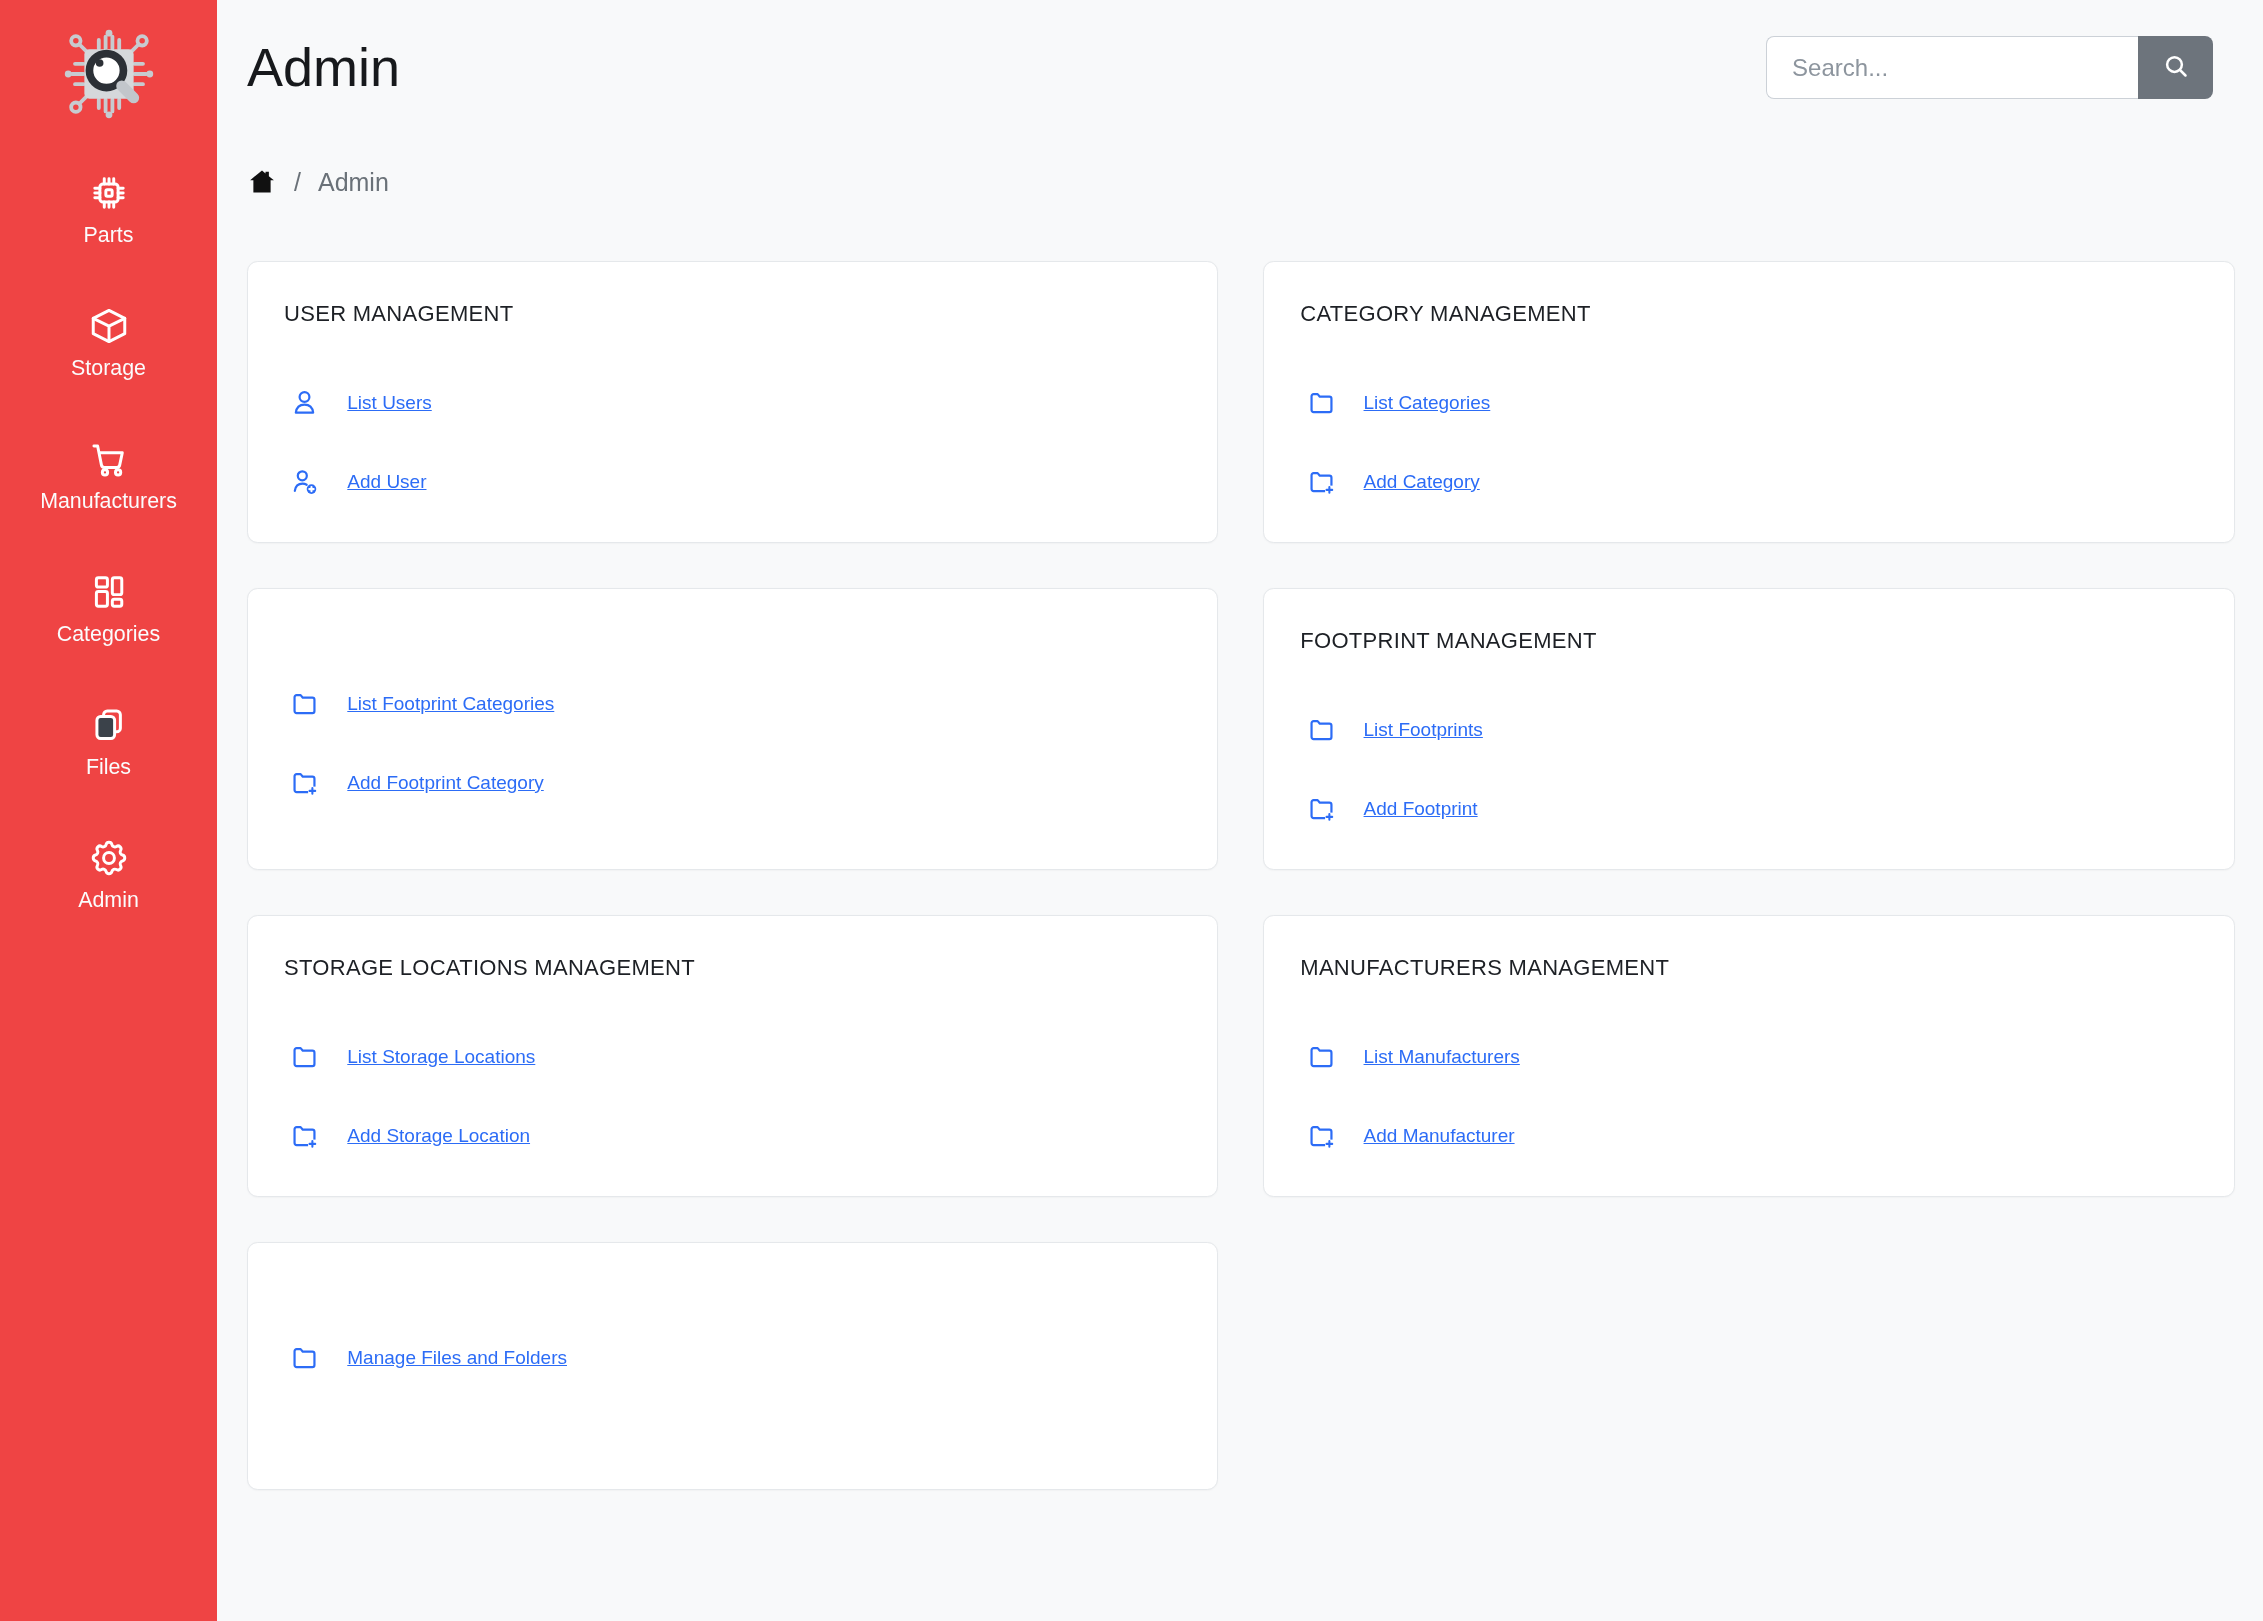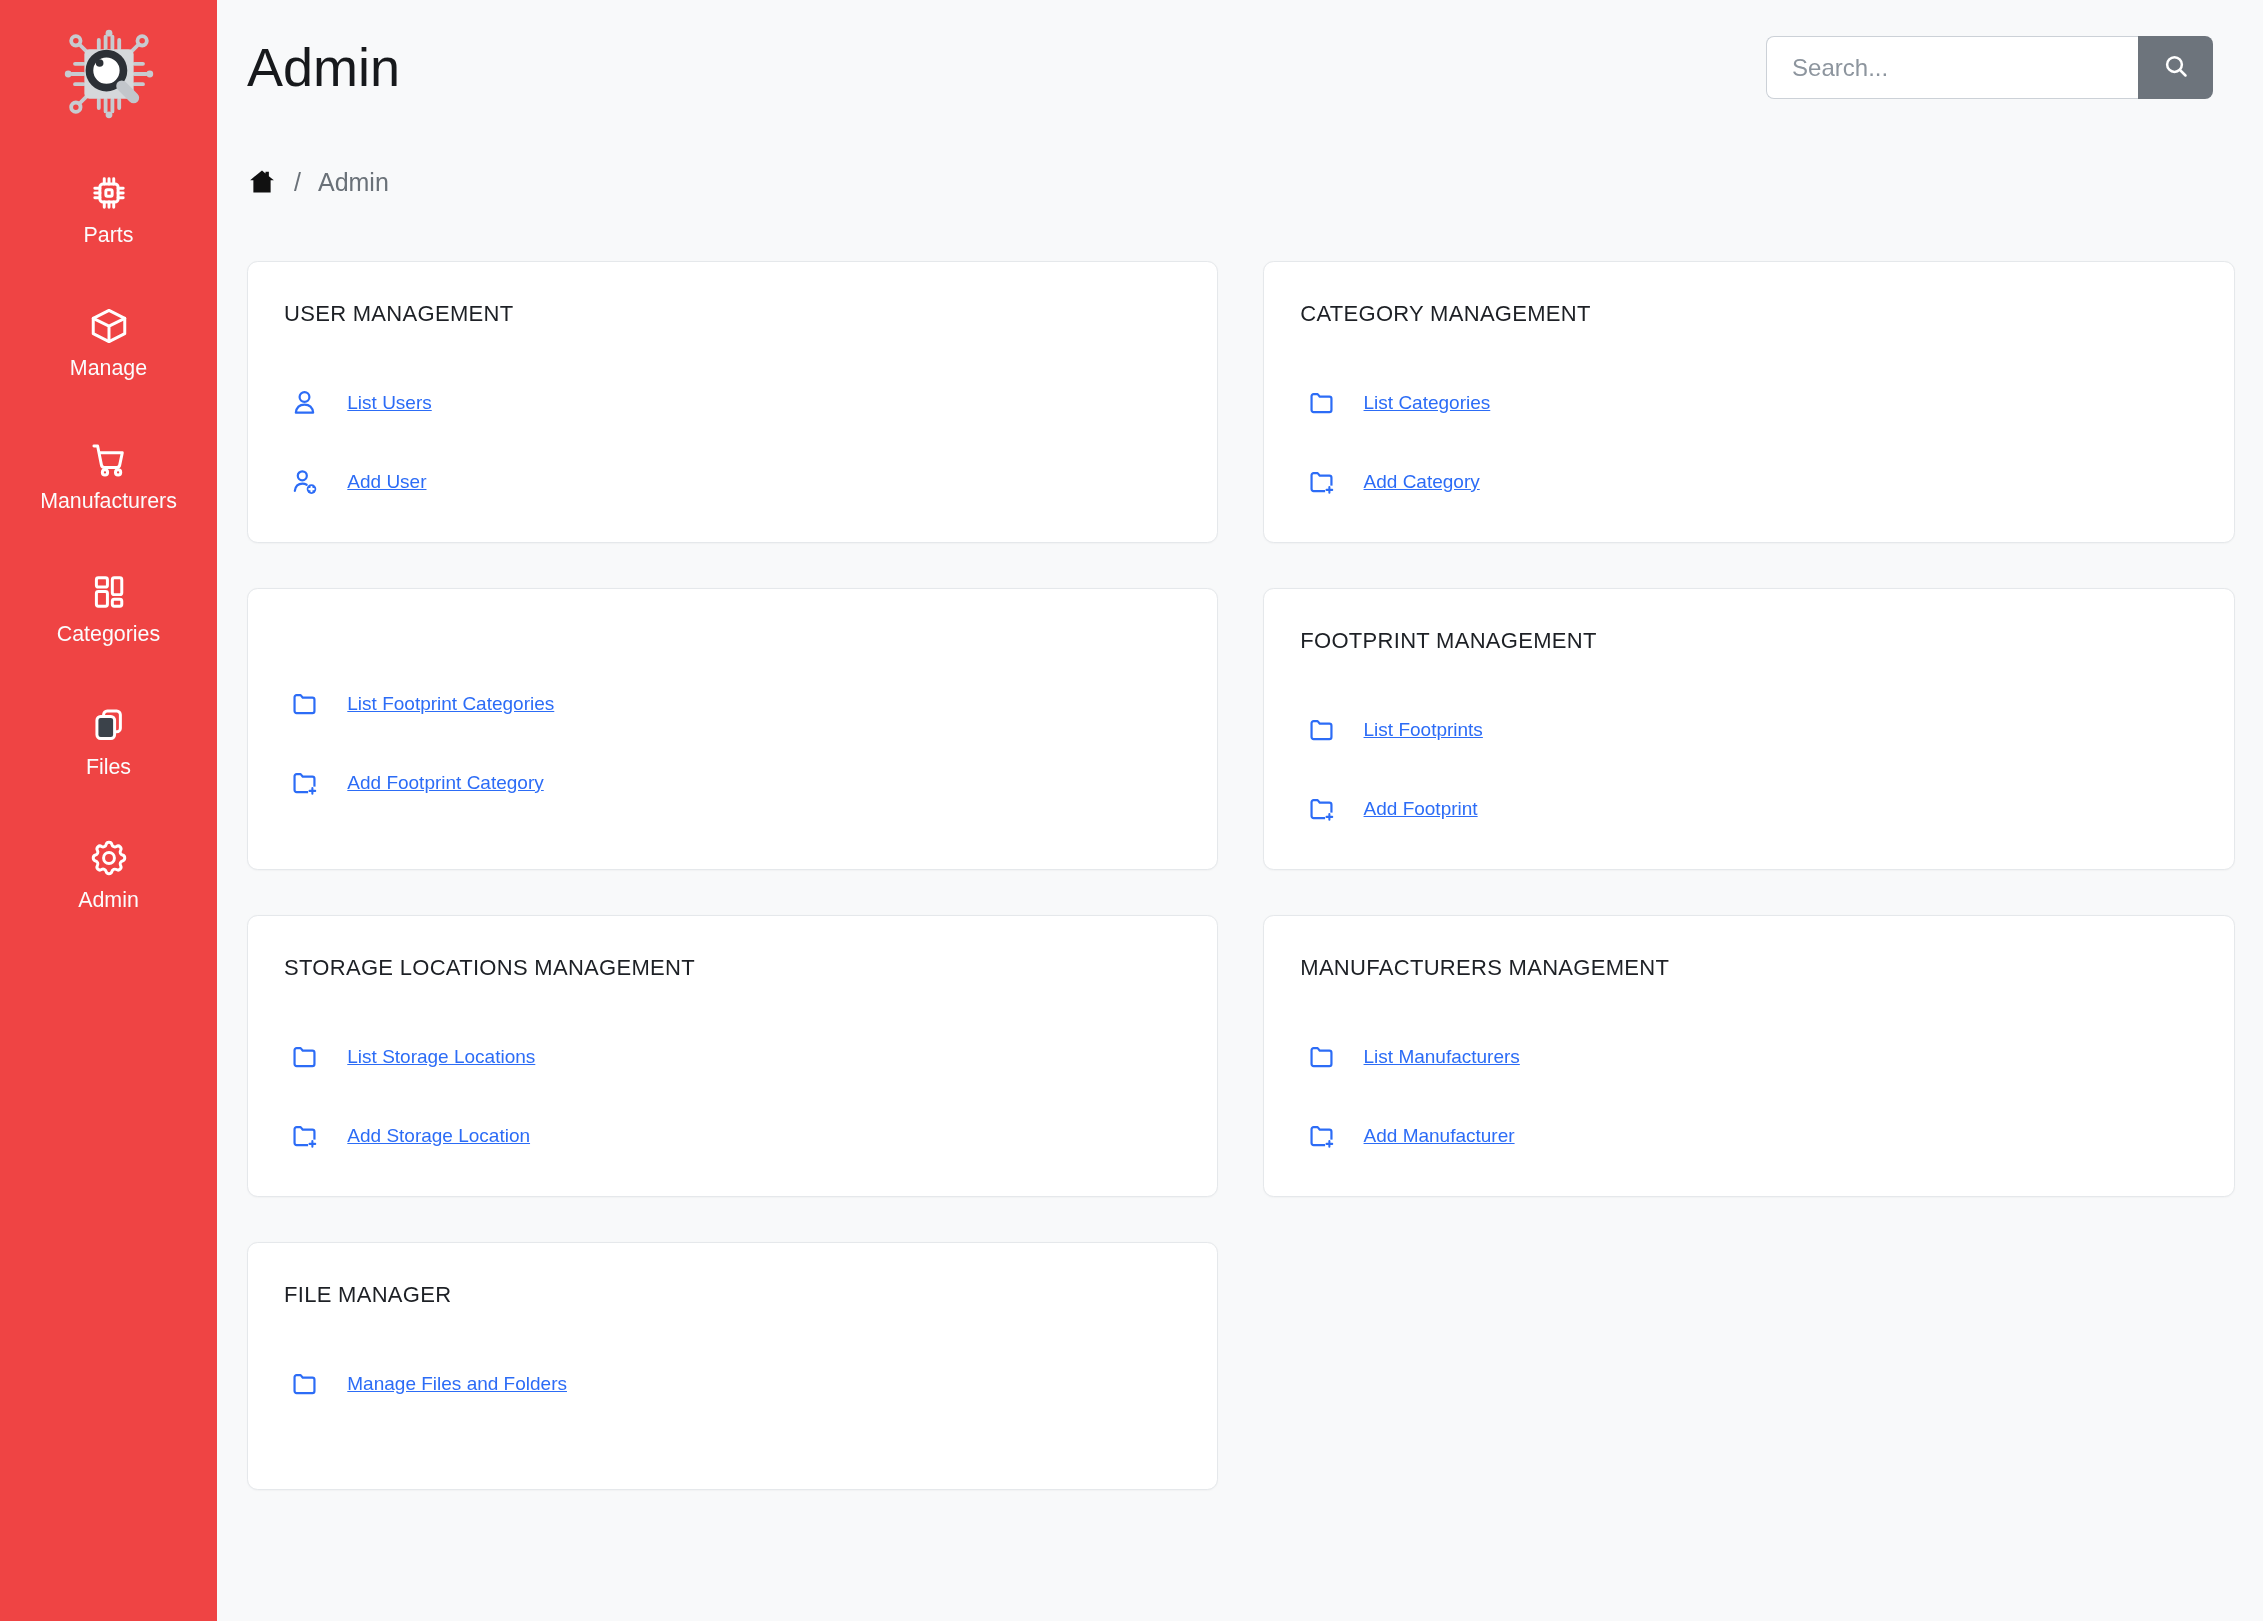--- a/index.html
+++ b/index.html
@@ -98,21 +98,21 @@
           </span>
     <span class="nav-label">Parts</span>
   </a>
         <a class="nav-item">
     <span class="nav-icon">
             <svg viewBox="0 0 24 24" fill="none" stroke="currentColor" stroke-width="1.7" stroke-linecap="round" stroke-linejoin="round">
               <path d="M21 7.6 12 3.1 3 7.6v8.8l9 4.5 9-4.5z"></path>
               <path d="M3 7.6l9 4.5 9-4.5M12 12.1v8.8"></path>
             </svg>
           </span>
-    <span class="nav-label">Manage</span>
+    <span class="nav-label">Storage</span>
   </a>
         <a class="nav-item">
     <span class="nav-icon">
             <svg viewBox="0 0 24 24" fill="none" stroke="currentColor" stroke-width="1.7" stroke-linecap="round" stroke-linejoin="round">
               <circle cx="9.7" cy="19.7" r="1.5"></circle>
               <circle cx="17.2" cy="19.7" r="1.5"></circle>
               <path d="M3.4 4.6h2.1l2.2 10.9a1.6 1.6 0 0 0 1.6 1.3h7.2a1.6 1.6 0 0 0 1.6-1.3l1.5-7.1H6.4"></path>
             </svg>
           </span>
     <span class="nav-label">Manufacturers</span>
@@ -312,21 +312,20 @@
                   <path d="M4.3 17.9V7.1c0-.9.7-1.6 1.6-1.6h3.1l1.7 2h7.4c.9 0 1.6.7 1.6 1.6v8.8c0 .9-.7 1.6-1.6 1.6H5.9c-.9 0-1.6-.7-1.6-1.6z"></path>
                   <rect x="14.8" y="15.2" width="6.6" height="6.6" fill="#ffffff" stroke="none"></rect>
                   <path d="M18.1 16.3v4.4M15.9 18.5h4.4" stroke-width="1.6"></path>
                 </svg>
               </span>
     <span class="link-label">Add Manufacturer</span>
   </a>
           </div>
   </section>
         <section class="card">
-    <h2 class="card-title">FILE MANAGER</h2>
     <div class="card-links">
             <a class="card-link">
     <span class="link-icon">
                 <svg viewBox="0 0 24 24" fill="none" stroke="currentColor" stroke-width="1.7" stroke-linecap="round" stroke-linejoin="round">
                   <path d="M4.3 17.9V7.1c0-.9.7-1.6 1.6-1.6h3.1l1.7 2h7.4c.9 0 1.6.7 1.6 1.6v8.8c0 .9-.7 1.6-1.6 1.6H5.9c-.9 0-1.6-.7-1.6-1.6z"></path>
                 </svg>
               </span>
     <span class="link-label">Manage Files and Folders</span>
   </a>
           </div>

